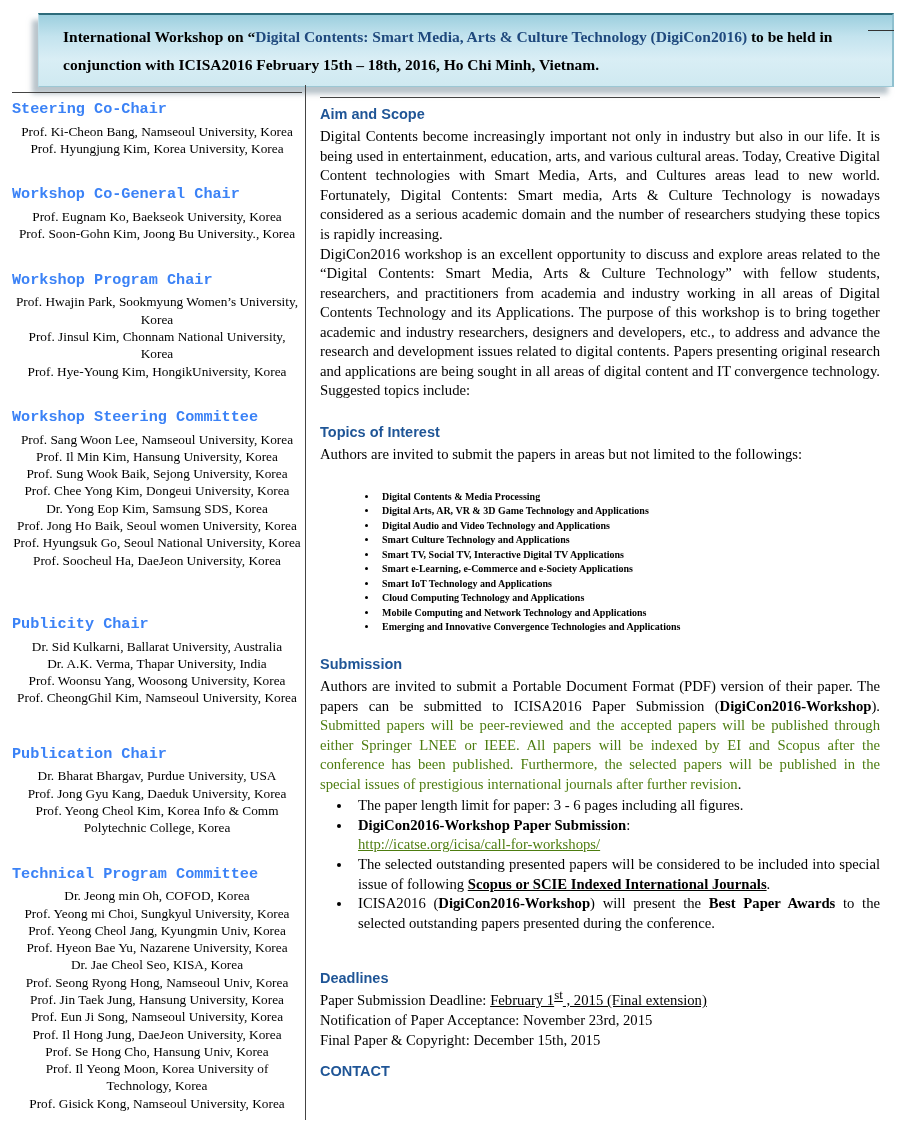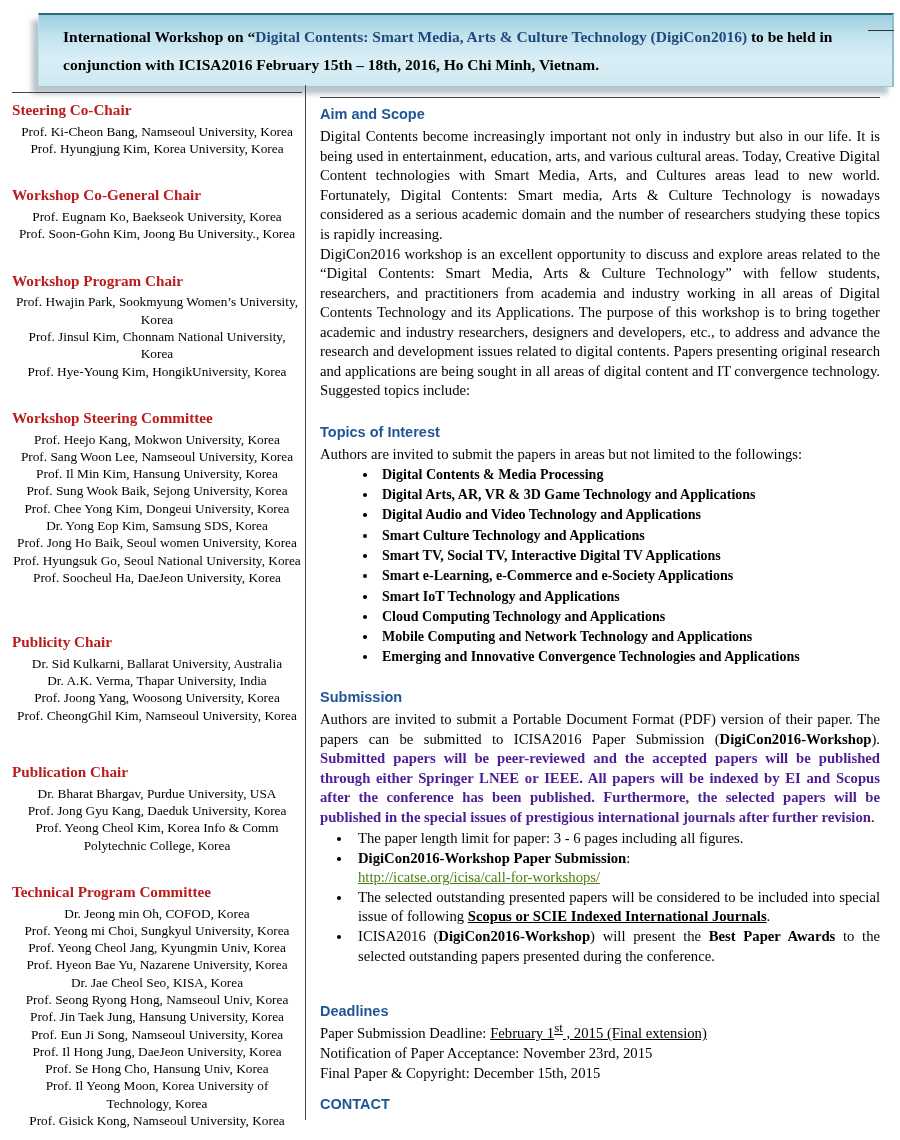--- a/index.html
+++ b/index.html
@@ -36,40 +36,40 @@
     border-top:1px solid #444; padding-top:7px;
     font-size:14.7px; line-height:1.33;
   }
 
   
   .side-sec { margin-top:28px; }
   .side-sec.first { margin-top:2px; }
   .side-sec.gap-xl { margin-top:46px; }
   .side-sec.gap-lg { margin-top:38px; }
   .side-sec h2 {
-    font-size:15.2px; font-weight:bold; color:#b91c1c; margin-bottom:3px;
-    font-family:Liberation Serif, serif;
+    font-size:15.2px; font-weight:bold; color:#3b82f6; margin-bottom:3px;
+    font-family:Liberation Mono, monospace;
   }
   .side-sec ul { list-style:none;text-align:center; }
   .side-sec li { margin:0; }
 
   
   .right-col h2 {
     font-family:"Liberation Sans", sans-serif;
     font-size:14.5px; font-weight:bold; color:#1F5596; margin-bottom:3px;
   }
   .right-col p.body { text-align:justify; }
   .sec-topics h2 { margin-top:22px; }
   .sec-topics .intro { }
-  .topics-list { margin-left:58px; font-weight:bold; line-height:1.45; font-size:14px; }
+  .topics-list { margin-left:58px; font-weight:bold; line-height:1.45; font-size:10px;margin-top:25px; }
   .topics-list li { padding-left:4px; }
   .sec-submission { margin-top:20px; }
   .sub-list { margin-left:32px; list-style:disc; margin-top:2px; }
   .sub-list li { padding-left:6px; text-align:justify; }
-  .gray { color:#4c1d95;font-weight:bold; }
+  .gray { color:#4d7c0f; }
   .u { text-decoration:underline; }
   .b { font-weight:bold; }
   a.link { color:#4d7c0f; }
   .sec-deadlines { margin-top:36px; }
   .sec-contact { margin-top:12px; }
   sup { font-size:13px; vertical-align:super; line-height:0; }
 </style>
 </head>
 <body>
 
@@ -105,39 +105,38 @@
     <li>Prof. Hwajin Park, Sookmyung Women’s University, Korea</li>
         <li>Prof. Jinsul Kim, Chonnam National University, Korea</li>
         <li>Prof. Hye-Young Kim, HongikUniversity, Korea</li>
       </ul>
   </section>
 
   <section class="side-sec">
     <h2>Workshop Steering Committee</h2>
     <ul>
 
-    <li>Prof. Heejo Kang, Mokwon University, Korea</li>
         <li>Prof. Sang Woon Lee, Namseoul University, Korea</li>
         <li>Prof.  Il Min Kim, Hansung University, Korea</li>
         <li>Prof.  Sung Wook Baik, Sejong University, Korea</li>
         <li>Prof. Chee Yong  Kim, Dongeui University, Korea</li>
         <li>Dr. Yong Eop Kim, Samsung SDS, Korea</li>
         <li>Prof. Jong Ho Baik, Seoul women University, Korea</li>
         <li>Prof. Hyungsuk Go, Seoul National University, Korea</li>
         <li>Prof. Soocheul Ha, DaeJeon University, Korea</li>
       </ul>
   </section>
 
   <section class="side-sec gap-xl">
     <h2>Publicity Chair</h2>
     <ul>
 
     <li>Dr. Sid Kulkarni, Ballarat University, Australia</li>
         <li>Dr. A.K. Verma, Thapar University, India</li>
-        <li>Prof. Joong Yang, Woosong University, Korea</li>
+        <li>Prof. Woonsu Yang, Woosong University, Korea</li>
         <li>Prof. CheongGhil Kim, Namseoul University, Korea</li>
       </ul>
   </section>
 
   <section class="side-sec gap-lg">
     <h2>Publication Chair</h2>
     <ul>
 
     <li>Dr. Bharat Bhargav, Purdue University, USA</li>
         <li>Prof. Jong Gyu Kang, Daeduk University, Korea</li>

